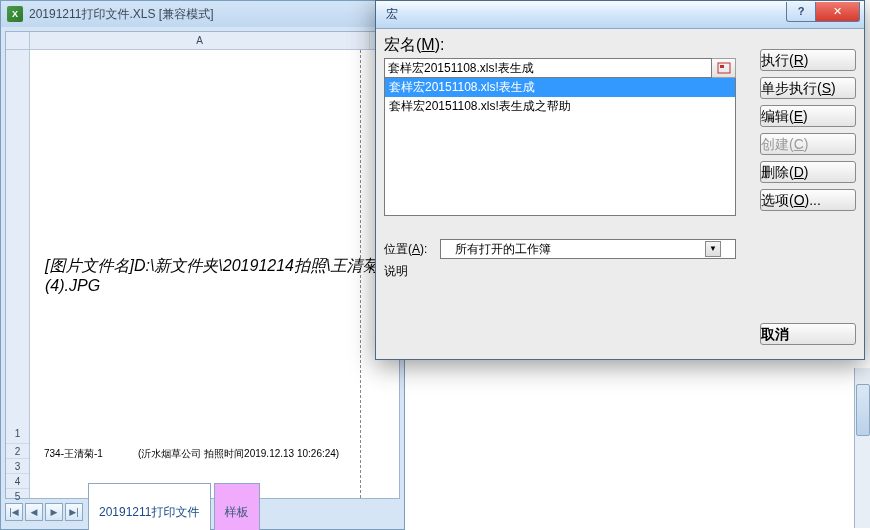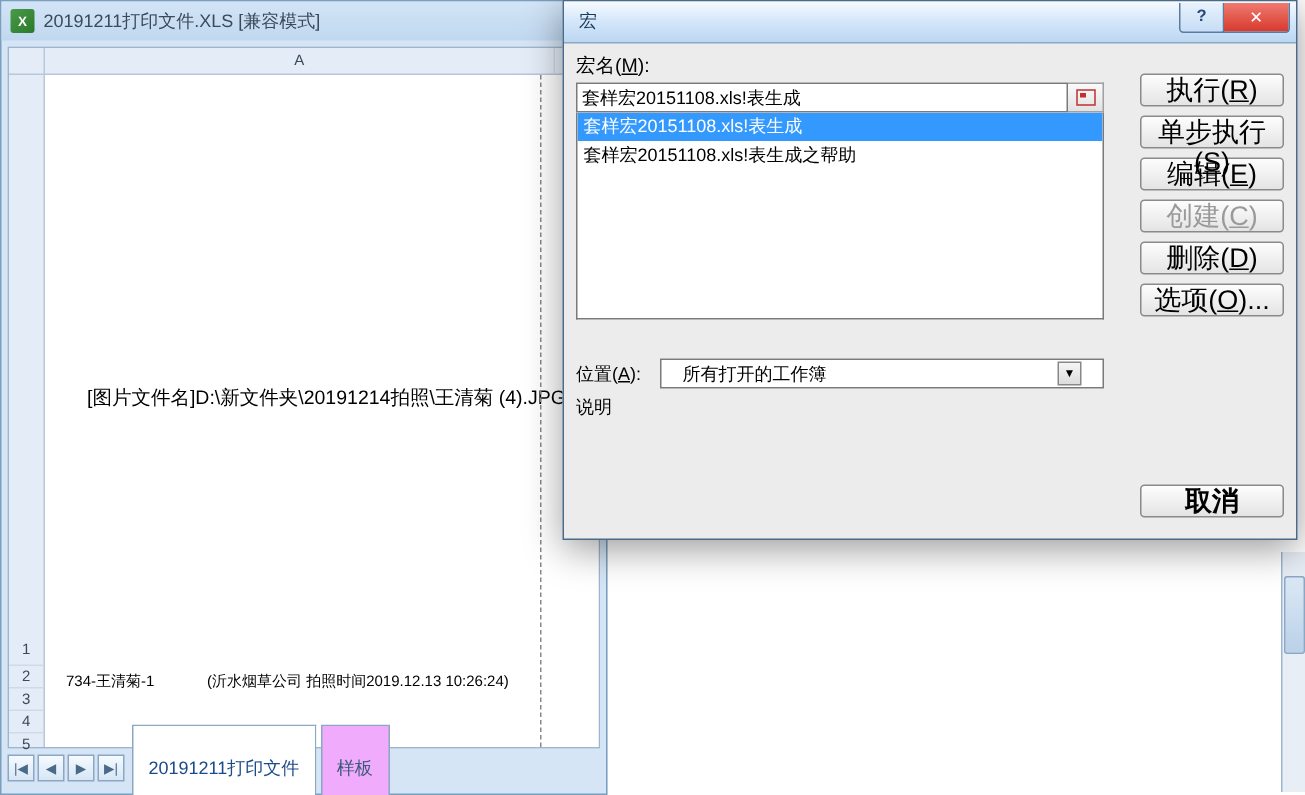--- a/index.html
+++ b/index.html
@@ -77,21 +77,21 @@
   }
   .corner {
     position:absolute;left:0;top:0;width:24px;height:18px;
     background:#e4ecf7;border-right:1px solid #b7c7da;border-bottom:1px solid #b7c7da;
   }
   .sheet-content {
     position: absolute;
     left: 24px; right: 0; top: 18px; bottom: 0;
     background: #fff;
   }
-  .cell-text1 { position:absolute; left:28px; top:206px; font-size:13px; color:#000;}
+  .cell-text1 { position:absolute; left:15px; top:206px; font-size:16px; color:#000;font-style:italic;}
   .cell-text2 { position:absolute; left:14px; top:397px; font-size:10px; color:#000;}
   .cell-text2b{ position:absolute; left:108px; top:397px; font-size:10px; color:#000;}
   .page-divider { position:absolute; left:330px; top:0; bottom:0; width:0; border-left:1px dashed #888;}
   .tab-bar {
     position:absolute;left:4px;right:4px;bottom:6px;height:22px;
     background:#d6e5f5;display:flex;align-items:center;
   }
   .nav-btn {
     width:18px;height:18px;border:1px solid #8ba7c4;
     background:linear-gradient(#f5faff,#d7e6f5);
@@ -124,21 +124,21 @@
   .dlg-sysbtns{display:flex;height:20px;margin-right:4px;margin-top:-6px;}
   .sysbtn{
     width:30px;height:20px;
     border:1px solid #5a7aa0;border-top:none;
     display:flex;align-items:center;justify-content:center;
     font-size:11px;
   }
   .sysbtn.help{background:linear-gradient(#e8f2fc,#c6ddf5);border-radius:0 0 0 3px;color:#2a4a7a;font-weight:bold;}
   .sysbtn.close{background:linear-gradient(#f07a70,#d63a2c);border-radius:0 0 3px 0;color:#fff;border-left:none;width:44px;}
   .dlg-body{position:absolute;left:8px;right:8px;top:34px;bottom:8px;}
-  .lbl{font-size:13px;color:#000;margin-bottom:2px;}
+  .lbl{font-size:16px;color:#000;margin-bottom:2px;}
   .macrorow{display:flex;}
   .macro-input{
     flex:1;height:20px;border:1px solid #7a7a7a;
     background:#fff;font-size:12px;padding:1px 3px;color:#000;
   }
   .macro-input-ext{
     width:24px;height:20px;border:1px solid #a0a0a0;border-left:none;
     background:linear-gradient(#fafafa,#e2e2e2);
     display:flex;align-items:center;justify-content:center;
   }
@@ -146,21 +146,21 @@
     width:352px;height:138px;border:1px solid #7a7a7a;border-top:none;
     background:#fff;overflow:hidden;
   }
   .macro-item{padding:1px 4px;font-size:12px;color:#000;}
   .macro-item.sel{background:#3399ff;color:#fff;}
   .rightbtns{position:absolute;right:0;top:14px;width:96px;}
   .dbtn{
     width:96px;height:22px;margin-bottom:6px;
     border:1px solid #8a8a8a;border-radius:3px;
     background:linear-gradient(#fdfdfd,#e4e4e4);
-    font-size:18px;color:#000;text-align:center;line-height:20px;
+    font-size:14px;color:#000;text-align:left;line-height:20px;
   }
   .dbtn.disabled{color:#9a9a9a;}
   .location-row{position:absolute;left:0;top:204px;display:flex;align-items:center;}
   .loc-select{
     width:296px;height:20px;border:1px solid #7a7a7a;background:#fff;
     display:flex;align-items:center;justify-content:space-between;padding:0 14px;font-size:12px;
   }
   .dropdown-arrow{width:16px;height:16px;border:1px solid #888;background:linear-gradient(#f5f5f5,#ddd);font-size:8px;text-align:center;line-height:14px;}
   .desc-row{position:absolute;left:0;top:228px;font-size:12px;}
   .cancel-btn{position:absolute;right:0;bottom:0;font-weight:bold;}

